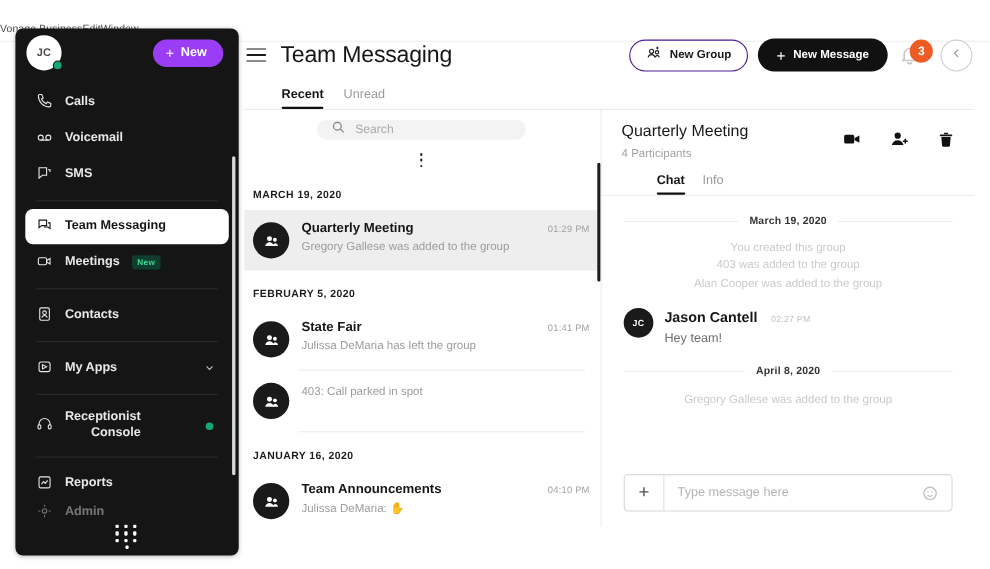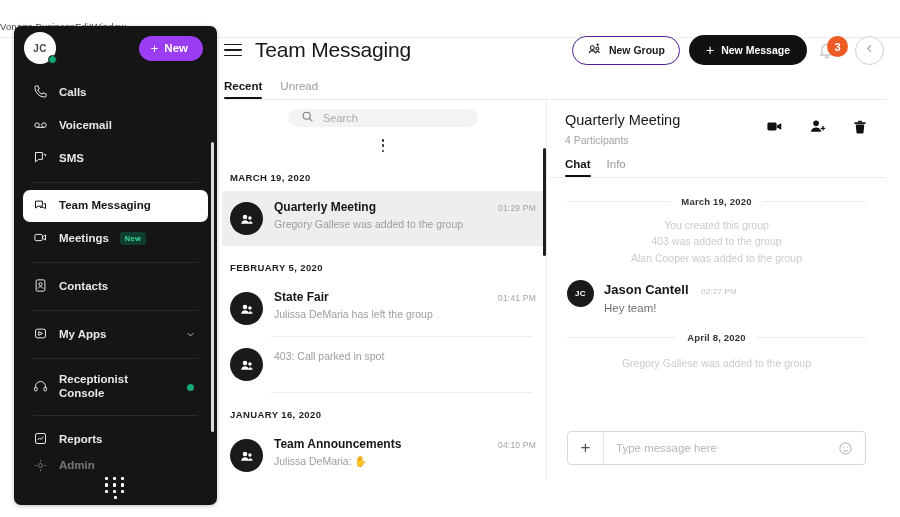--- a/index.html
+++ b/index.html
@@ -45,21 +45,21 @@
   .new-btn .plus { font-size: 13px; font-weight: 400; line-height: 1; }
 
   .sb-list { padding: 6px 0 0 0; position: relative; }
   .sb-item {
     display: flex; align-items: center; gap: 11px; height: 33px;
     margin: 0 9px; padding: 0 10px; color: #e8e8e8;
     font-size: 11.5px; font-weight: 600; cursor: pointer; border-radius: 6px;
     position: relative;
   }
   .sb-item.tall { height: 42px; align-items: center; }
-  .sb-item .label { line-height: 1.2; }
+  .sb-item .label { line-height: 1.2; text-align: right; }
   .sb-item.active {
     background: #ffffff; color: #151515; border-radius: 7px;
     height: 32px;
   }
   .sb-item.active svg { stroke: #151515; }
   .sb-item svg { stroke: #e8e8e8; fill: none; stroke-width: 1.6; flex: none; }
   .sb-sep { height: 1px; background: #2b2b2b; margin: 7px 19px; }
   .badge-new {
     background: #0f3d2e; color: #3ddc97; font-size: 7.5px; font-weight: 700;
     border-radius: 3px; padding: 2px 5px; letter-spacing: .3px;
@@ -108,21 +108,21 @@
   }
   .circ-btn {
     width: 29px; height: 29px; border-radius: 50%; border: 1px solid #cfcfcf;
     display: flex; align-items: center; justify-content: center;
     color: #7a7a7a; font-size: 12px; cursor: pointer; background: #fff;
   }
 
   
   .tabs { display: flex; gap: 18px; padding: 6px 2px 0 2px; }
   .tab { font-size: 11.5px; color: #9b9b9b; padding-bottom: 7px; cursor: pointer; position: relative; }
-  .tab.active { color: #161616; font-weight: 700; }
+  .tab.active { color: #161616; font-weight: 700; margin-left: 32px; }
   .tab.active::after {
     content: ""; position: absolute; left: 0; right: 0; bottom: 0;
     height: 2.5px; background: #111; border-radius: 2px;
   }
   .hdr-rule { height: 1px; background: #ececec; margin: 0 0 0 0; }
 
   
   .body { display: flex; height: 379px; position: relative; }
   .col-list { width: 324px; position: relative; padding-top: 9px; }
   .col-chat { flex: 1; position: relative; border-left: 1px solid #ececec; }

